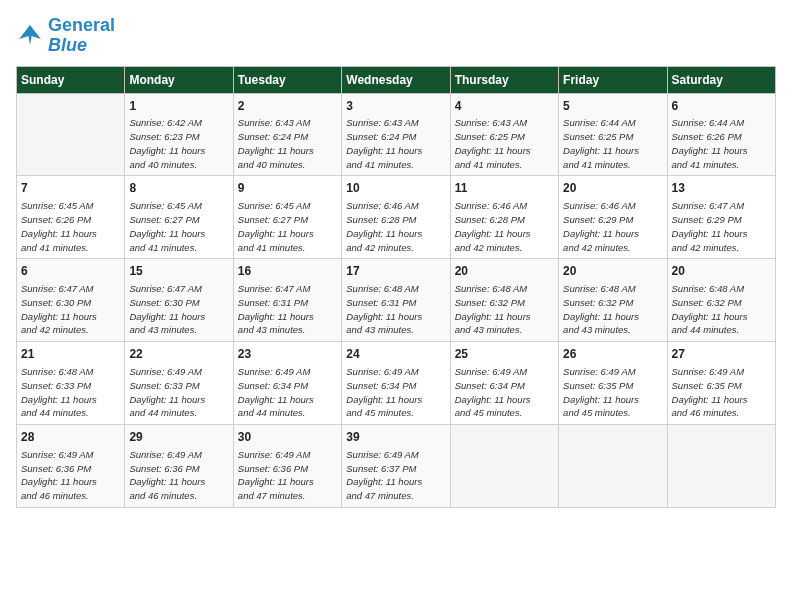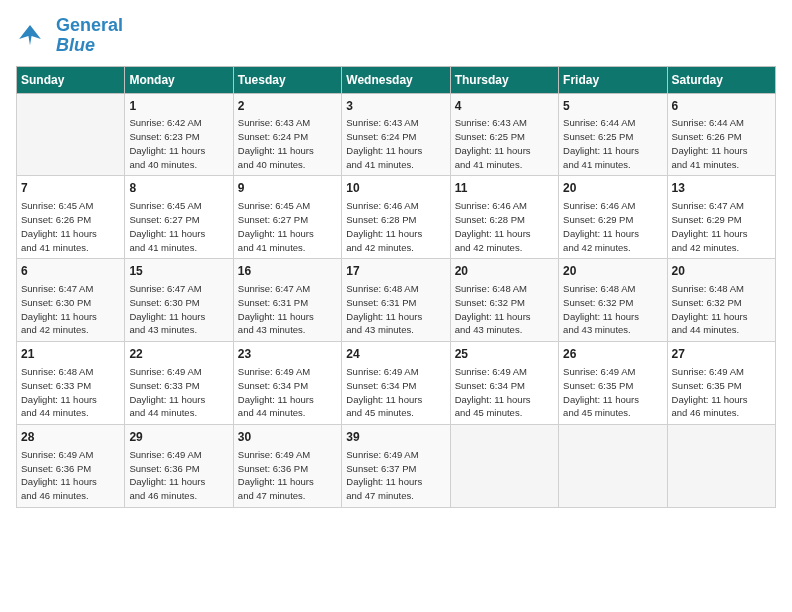--- a/index.html
+++ b/index.html
@@ -12,21 +12,21 @@
     }
     .header {
       display: flex;
       justify-content: space-between;
       align-items: flex-start;
       margin-bottom: 10px;
     }
     .logo {
       display: flex;
       align-items: center;
-      gap: 12px;
+      gap: 4px;
     }
     .logo-text {
       font-size: 18px;
       font-weight: bold;
       color: #1a3a5c;
       line-height: 1.1;
     }
     .logo-text span {
       color: #2e86c1;
     }
@@ -46,21 +46,21 @@
       font-size: 14px;
       color: #444;
       margin-top: 2px;
     }
     table {
       width: 100%;
       border-collapse: collapse;
       font-size: 10.5px;
     }
     thead tr {
-      background-color: #0f766e;
+      background-color: #14532d;
       color: #fff;
     }
     thead th {
       padding: 6px 4px;
       text-align: left;
       font-weight: bold;
       font-size: 12px;
       border: 1px solid #c0c0c0;
     }
     tbody td {
@@ -81,20 +81,21 @@
     .day-number {
       font-weight: bold;
       font-size: 12px;
       display: block;
       margin-bottom: 2px;
     }
     .day-info {
       font-size: 9.5px;
       color: #333;
       line-height: 1.45;
+      font-style: italic;
     }
     .empty {
       background-color: #f5f5f5;
     }
   </style>
 </head>
 <body>
 
 <div class="header">
   <div class="logo">

